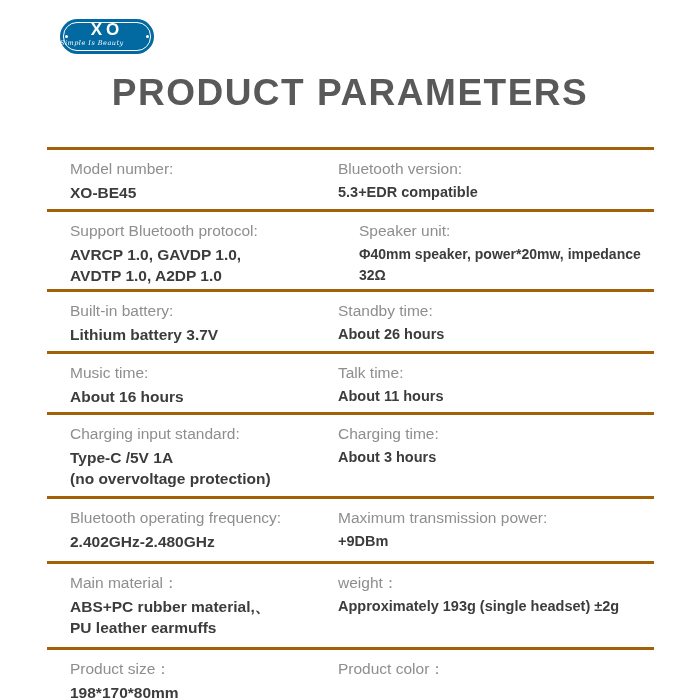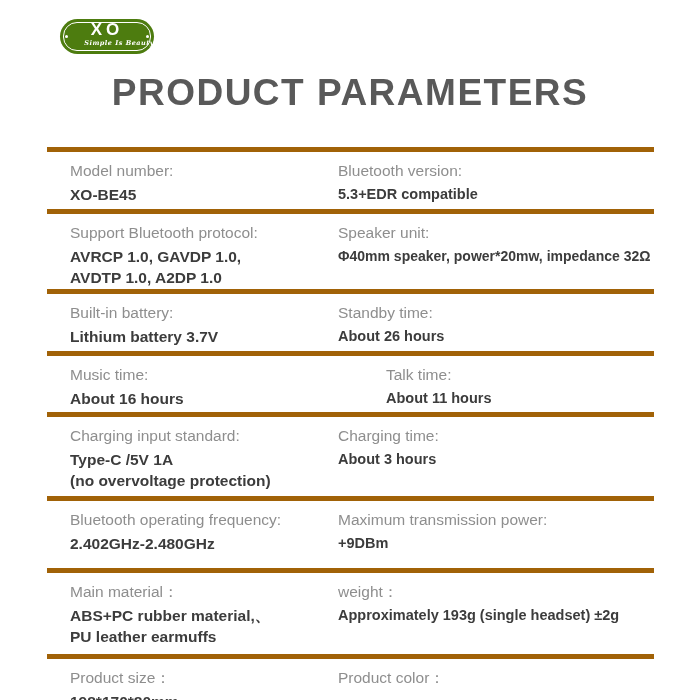--- a/index.html
+++ b/index.html
@@ -12,21 +12,21 @@
   }
   .page { width: 700px; height: 700px; position: relative; }
 
   
   .logo {
     position: absolute; left: 60px; top: 19px;
     width: 94px; height: 35px;
   }
   .logo-pill {
     width: 100%; height: 100%;
-    background: #4d7c0f;
+    background: #0369a1;
     border-radius: 18px;
     position: relative;
     box-shadow: 0 0 0 0 transparent;
   }
   .logo-inner {
     position: absolute; left: 3px; top: 3px; right: 3px; bottom: 3px;
     border: 1.5px solid #ffffff;
     border-radius: 14px;
   }
   .logo-xo {
@@ -34,24 +34,24 @@
     text-align: center;
     color: #ffffff;
     font-weight: 700;
     font-size: 17px;
     letter-spacing: 4px;
     line-height: 20px;
     font-family: "Liberation Sans", sans-serif;
   }
   .logo-tagline {
     position: absolute; top: 20px; left: 0; right: 0;
-    text-align: right;
+    text-align: left;
     color: #ffffff;
     font-style: italic;
-    font-weight: 700;
+    font-weight: 400;
     font-size: 6.5px;
     letter-spacing: 0.5px;
     font-family: "DejaVu Serif", serif;
     white-space: nowrap;
   }
   .logo-dot {
     position: absolute; width: 3px; height: 3px;
     background: #ffffff; border-radius: 50%;
     top: 50%; margin-top: -1.5px;
   }
@@ -72,31 +72,31 @@
   }
 
   
   .table {
     position: absolute;
     left: 47px; top: 147px;
     width: 607px;
   }
   .row {
     box-sizing: border-box;
-    border-top: 5px solid #a16207;
+    border-top: 3px solid #a16207;
     display: flex;
     padding: 8px 0 0 0;
   }
   .row:nth-child(1) { height: 62px; }
-  .row:nth-child(2) { height: 80px; }
+  .row:nth-child(2) { height: 80px; gap: 21px; }
   .row:nth-child(3) { height: 62px; }
-  .row:nth-child(4) { height: 61px; gap: 48px; }
+  .row:nth-child(4) { height: 61px; }
   .row:nth-child(5) { height: 84px; justify-content: flex-end; }
   .row:nth-child(6) { height: 65px; }
-  .row:nth-child(7) { height: 86px; margin-top: 7px; }
+  .row:nth-child(7) { height: 86px; }
   .row:nth-child(8) { height: 41px; }
 
   .cell { box-sizing: border-box; }
   .cell.left  { width: 291px; padding-left: 23px; }
   .cell.right { flex: 1; }
 
   .param-label {
     color: #8e8e8e;
     font-size: 15.5px;
     line-height: 22px;

